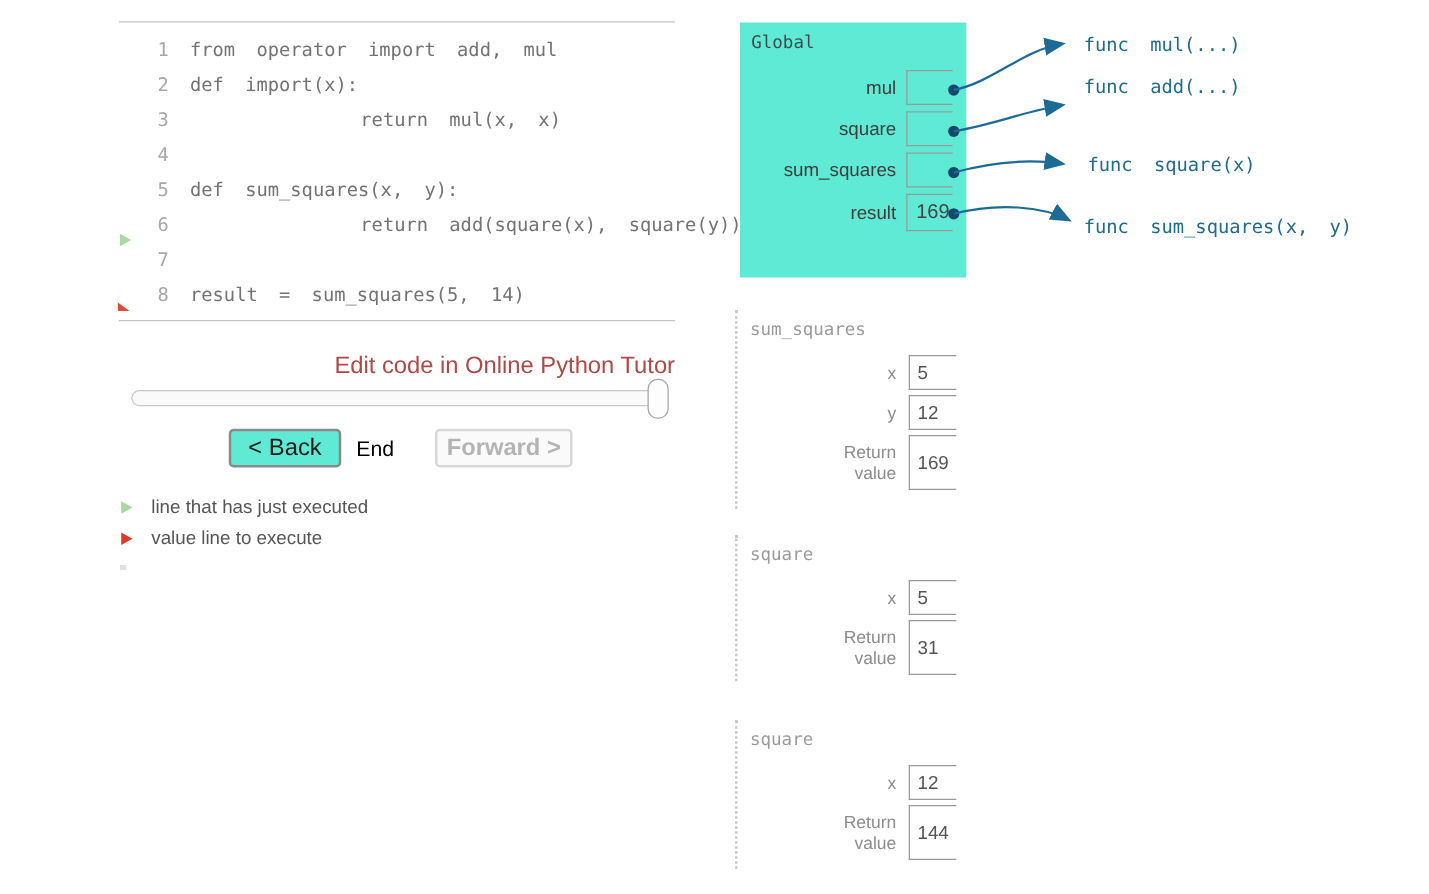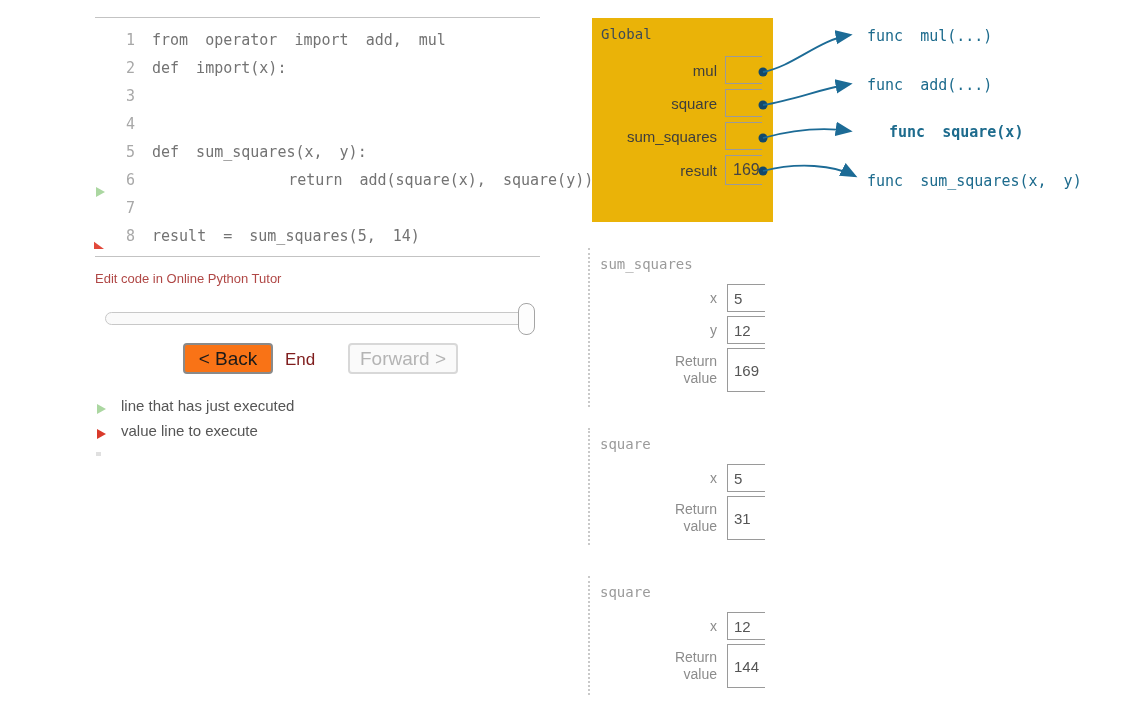--- a/index.html
+++ b/index.html
@@ -22,46 +22,46 @@
 
   .tri{width:0;height:0;border-style:solid;border-width:5px 0 5px 9px;
     border-color:transparent transparent transparent transparent;}
   .tri-green{border-left-color:#abd7a1;}
   .tri-red{border-left-color:#d93a2b;}
 
   #exec-arrow-green{position:absolute;left:96px;top:187px;}
   #exec-arrow-red{position:absolute;left:94px;top:240px;width:10px;height:9px;
     background:#e2493b;clip-path:polygon(0 20%,100% 100%,0 100%);}
 
-  #edit-link{position:absolute;left:95px;top:271px;width:445px;text-align:left;
-    font-size:13px;color:#b04846;cursor:pointer;}
+  #edit-link{position:absolute;left:95px;top:282px;width:445px;text-align:right;
+    font-size:19px;color:#b04846;cursor:pointer;}
 
   #slider-track{position:absolute;left:105px;top:312px;width:427px;height:13px;
     border:1px solid #c8c8c8;border-radius:7px;background:#fafafa;box-sizing:border-box;}
   #slider-thumb{position:absolute;left:518px;top:303px;width:17px;height:32px;
     border:1px solid #a5a5a5;border-radius:8px;background:#fdfdfd;box-sizing:border-box;}
 
   .vcr-btn{position:absolute;box-sizing:border-box;text-align:center;
     border-radius:4px;font-size:19px;padding:0;}
   #back-btn{left:183px;top:343px;width:90px;height:31px;
-    border:2px solid #8a8a8a;background:#f97316;color:#1a1a1a;}
+    border:2px solid #8a8a8a;background:#5eead4;color:#1a1a1a;}
   #forward-btn{left:348px;top:343px;width:110px;height:31px;
-    border:2px solid #d8d8d8;background:#fafafa;color:#b4b4b4;}
-  #status-label{position:absolute;left:285px;top:350px;font-size:17px;color:#7f1d1d;}
-
-  .legend-row{position:absolute;display:flex;align-items:flex-end;}
+    border:2px solid #d8d8d8;background:#fafafa;color:#b4b4b4;font-weight:bold;}
+  #status-label{position:absolute;left:285px;top:350px;font-size:17px;color:#000000;}
+
+  .legend-row{position:absolute;display:flex;align-items:center;}
   #legend-row-1{left:97px;top:397px;}
   #legend-row-2{left:97px;top:422px;}
   .legend-text{margin-left:15px;font-size:15px;color:#555;}
   #tiny-artifact{position:absolute;left:96px;top:452px;width:5px;height:4px;background:#e0e0e0;}
 
   
   #global-frame{
     position:absolute;left:592px;top:18px;width:181px;height:204px;
-    background:#eab308;box-sizing:border-box;padding-top:8px;
+    background:#5eead4;box-sizing:border-box;padding-top:8px;
   }
   #global-title{margin:0 0 14px 9px;font:14px "DejaVu Sans Mono",monospace;color:#3c4a57;height:16px;}
   .gf-row{display:flex;align-items:center;margin-bottom:5px;}
   .gf-label{width:125px;text-align:right;font-size:15px;color:#3d3d3d;}
   .gf-cell{width:37px;height:28px;margin-left:8px;box-sizing:border-box;
     border:1px solid #9a9a9a;border-right:none;
     display:flex;align-items:center;padding-left:7px;font-size:16px;color:#444;}
   .gf-cell.tall{height:30px;}
 
   
@@ -77,38 +77,39 @@
   .f-cell{width:38px;min-height:28px;margin-left:10px;box-sizing:border-box;
     border:1px solid #9a9a9a;border-right:none;
     display:flex;align-items:center;padding-left:6px;font-size:15px;color:#555;}
   .f-cell.tall{min-height:44px;}
 
   
   #pointer-svg{position:absolute;left:0;top:0;pointer-events:none;}
   .func-obj{position:absolute;font:15px "DejaVu Sans Mono",monospace;color:#1d6b8d;
     white-space:pre;word-spacing:8px;}
   #func-0{left:867px;top:27px;}
-  #func-1{left:867px;top:76px;}
-  #func-2{left:889px;top:123px;font-weight:bold;}
+  #func-1{left:867px;top:60px;}
+  #func-2{left:870px;top:123px;}
   #func-3{left:867px;top:172px;}
 </style>
 </head>
 <body>
 
 <div id="code-area">
   <div class="code-row">
     <span class="code-num">1</span>
     <span class="code-text">from operator import add, mul</span>
   </div>
   <div class="code-row">
     <span class="code-num">2</span>
     <span class="code-text">def import(x):</span>
   </div>
   <div class="code-row">
     <span class="code-num">3</span>
+    <span class="code-text">        return mul(x, x)</span>
   </div>
   <div class="code-row">
     <span class="code-num">4</span>
     <span class="code-text"></span>
   </div>
   <div class="code-row">
     <span class="code-num">5</span>
     <span class="code-text">def sum_squares(x, y):</span>
   </div>
   <div class="code-row">

